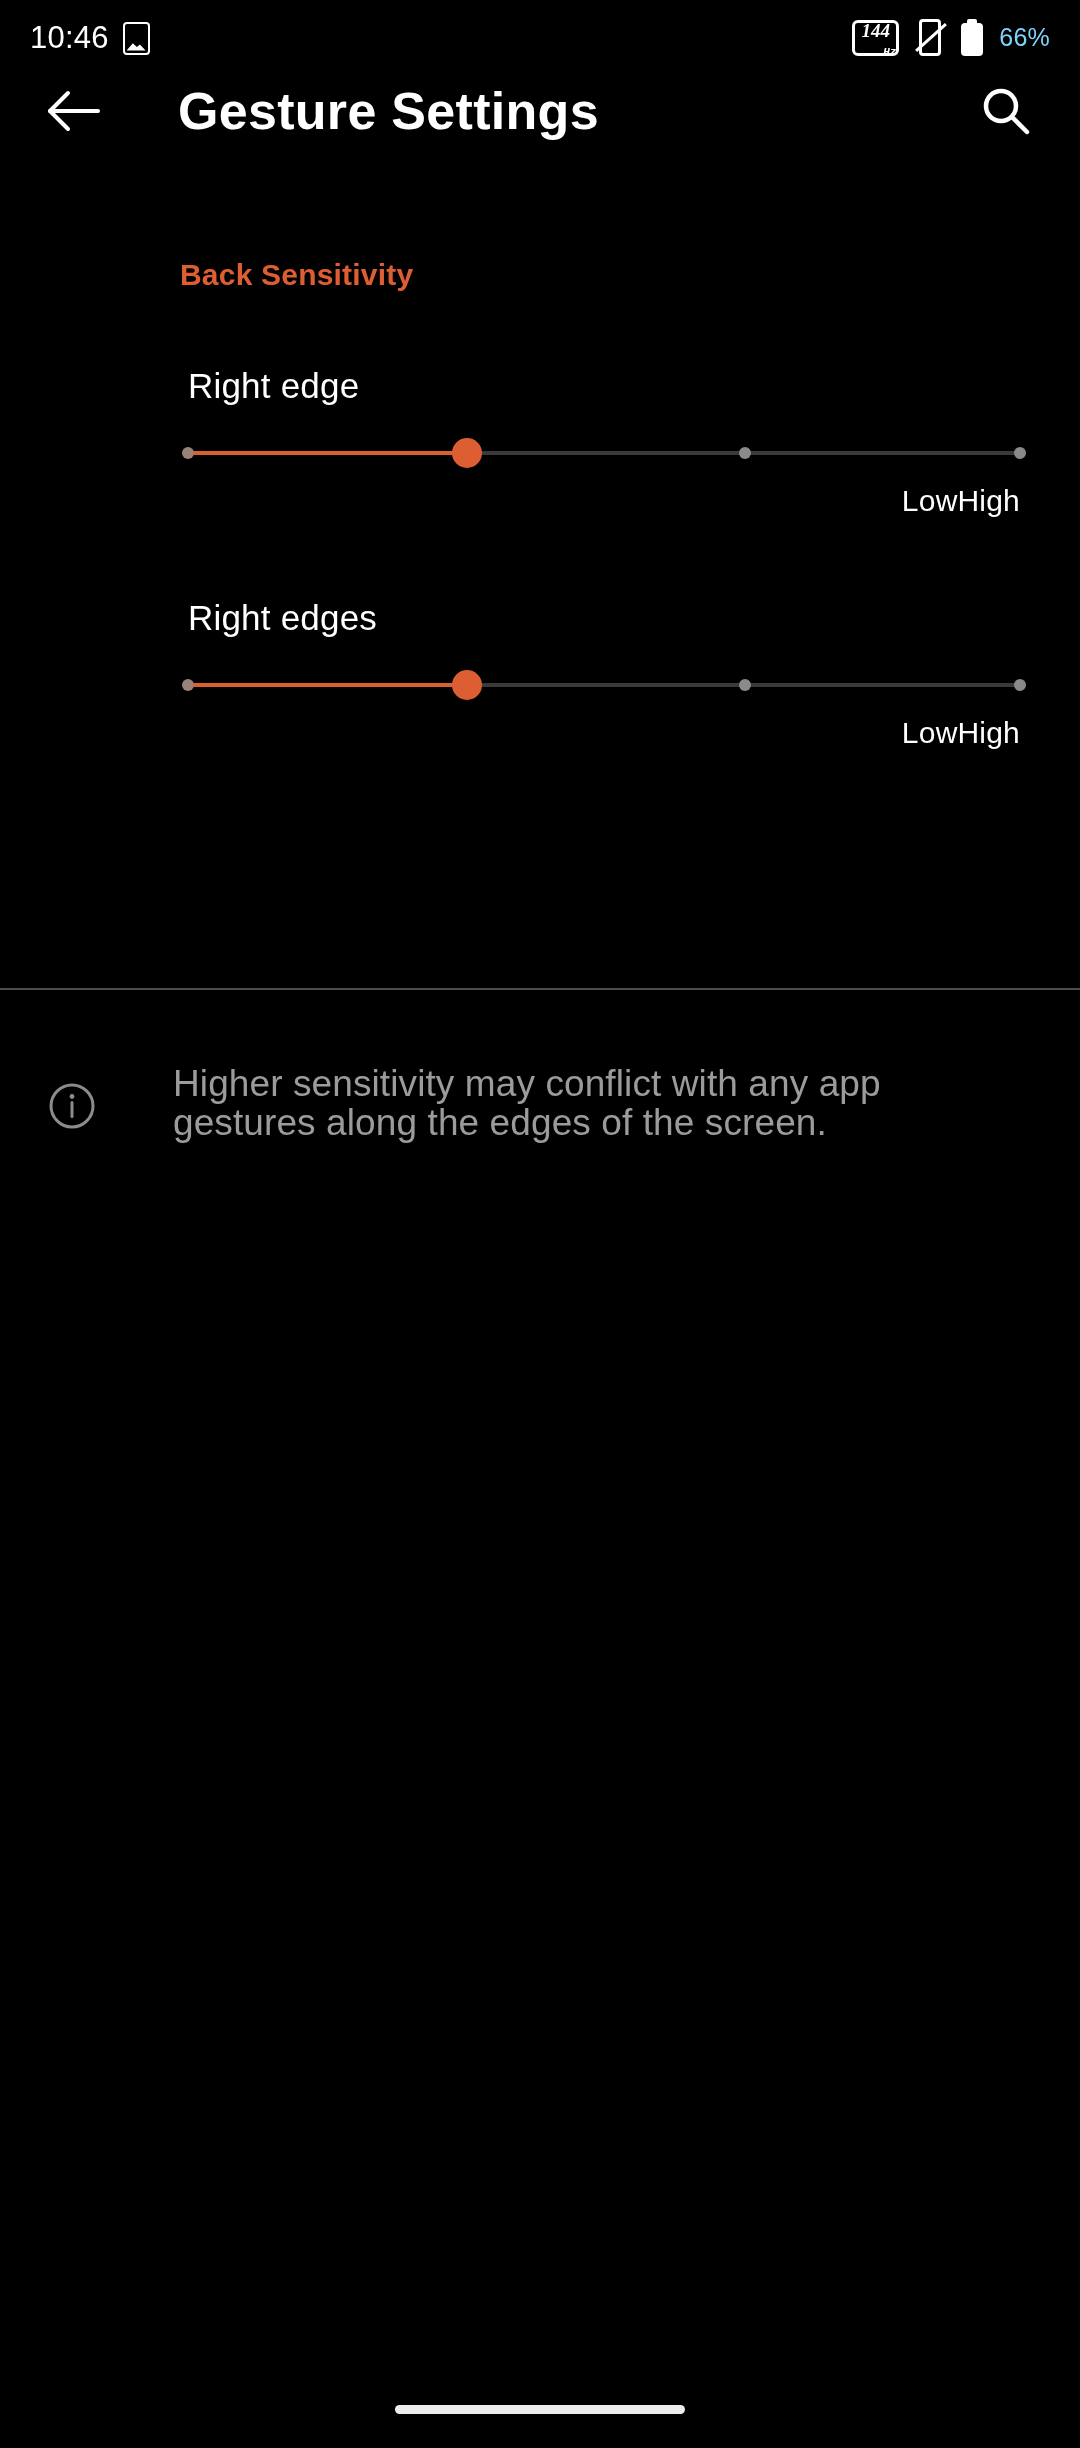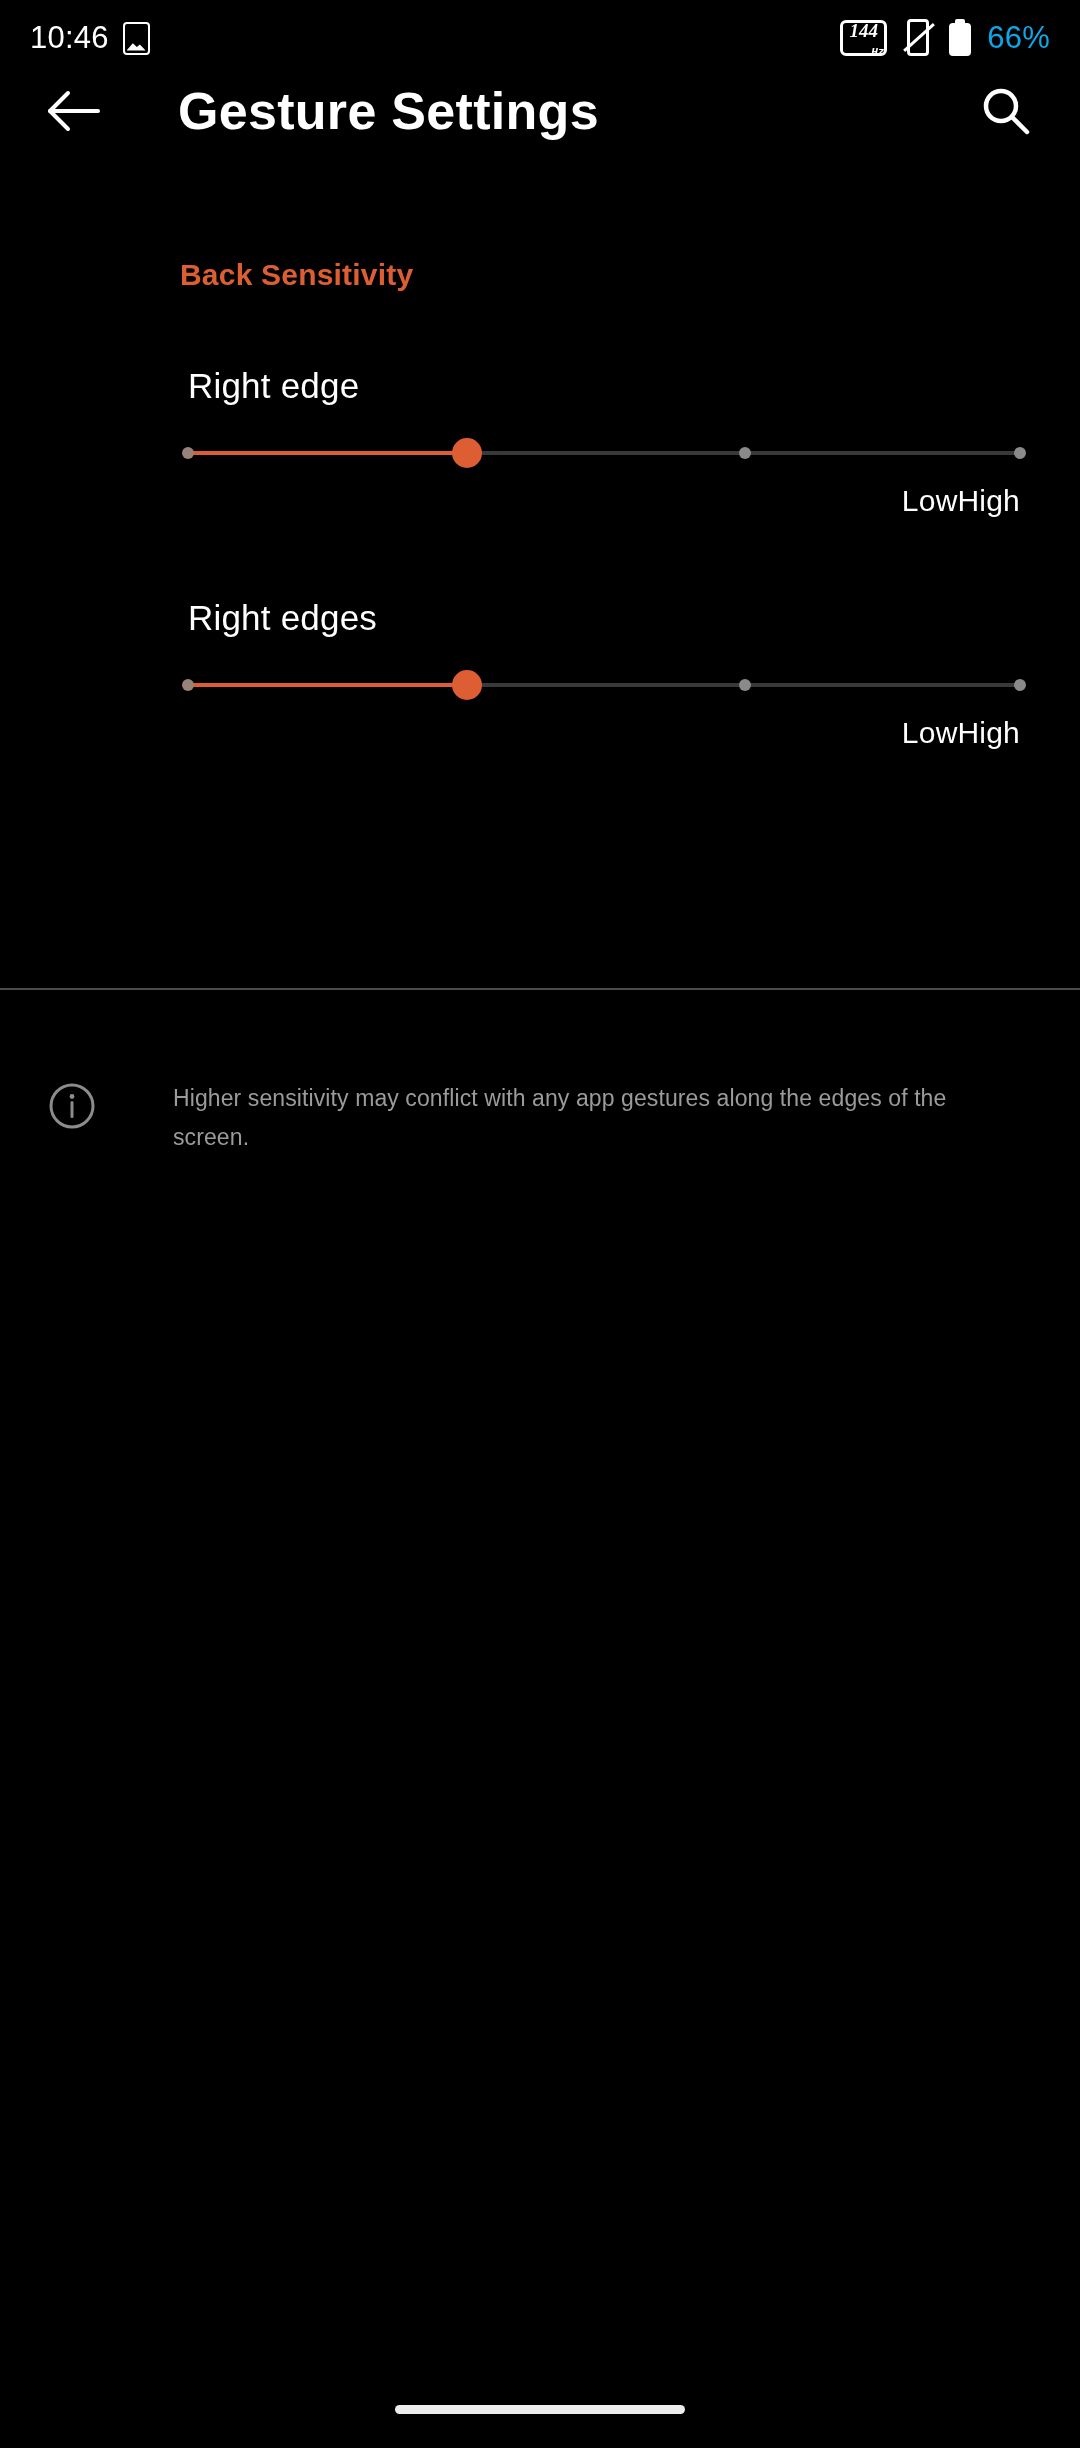--- a/index.html
+++ b/index.html
@@ -13,21 +13,21 @@
 
   
   .statusbar{
     position:absolute; top:0; left:0; width:1080px; height:56px;
     display:flex; align-items:flex-end; justify-content:space-between;
     padding:0 30px;
   }
   .sb-left{ display:flex; align-items:center; gap:14px; }
   .sb-right{ display:flex; align-items:center; gap:16px;margin-top:32px; }
   .sb-clock{ color:#fff; font-size:31px; letter-spacing:.2px; }
-  .sb-battery-pct{ color:#0ea5e9; font-size:31px; letter-spacing:.2px; }
+  .sb-battery-pct{ color:#7dd3fc; font-size:25px; letter-spacing:.2px; }
 
   .icon-screenshot{ width:27px; height:33px; position:relative; }
   .icon-screenshot .frame{
     position:absolute; inset:0; border:2.5px solid #fff; border-radius:4px;
   }
   .icon-screenshot .mount{
     position:absolute; left:4px; right:4px; bottom:4px; height:11px;
     background:#fff;
     clip-path:polygon(0% 100%, 33% 35%, 54% 68%, 70% 45%, 100% 100%);
   }
@@ -140,21 +140,21 @@
   .info-row{
     position:absolute; left:0; top:898px; width:1080px;
     display:flex; align-items:flex-start;
   }
   .info-icon{
     position:absolute; left:48px; top:18px;
     width:48px; height:48px;
   }
   .info-text{
     position:absolute; left:173px; top:0; width:850px;
-    color:#9b9b9b; font-size:23px; line-height:39px; letter-spacing:.1px;margin-top:15px;
+    color:#9b9b9b; font-size:37px; line-height:39px; letter-spacing:.1px;
   }
 
   
   .home-pill{
     position:absolute; bottom:34px; left:50%; transform:translateX(-50%);
     width:290px; height:9px; border-radius:5px; background:#ededed;
   }
 </style>
 </head>
 <body>

